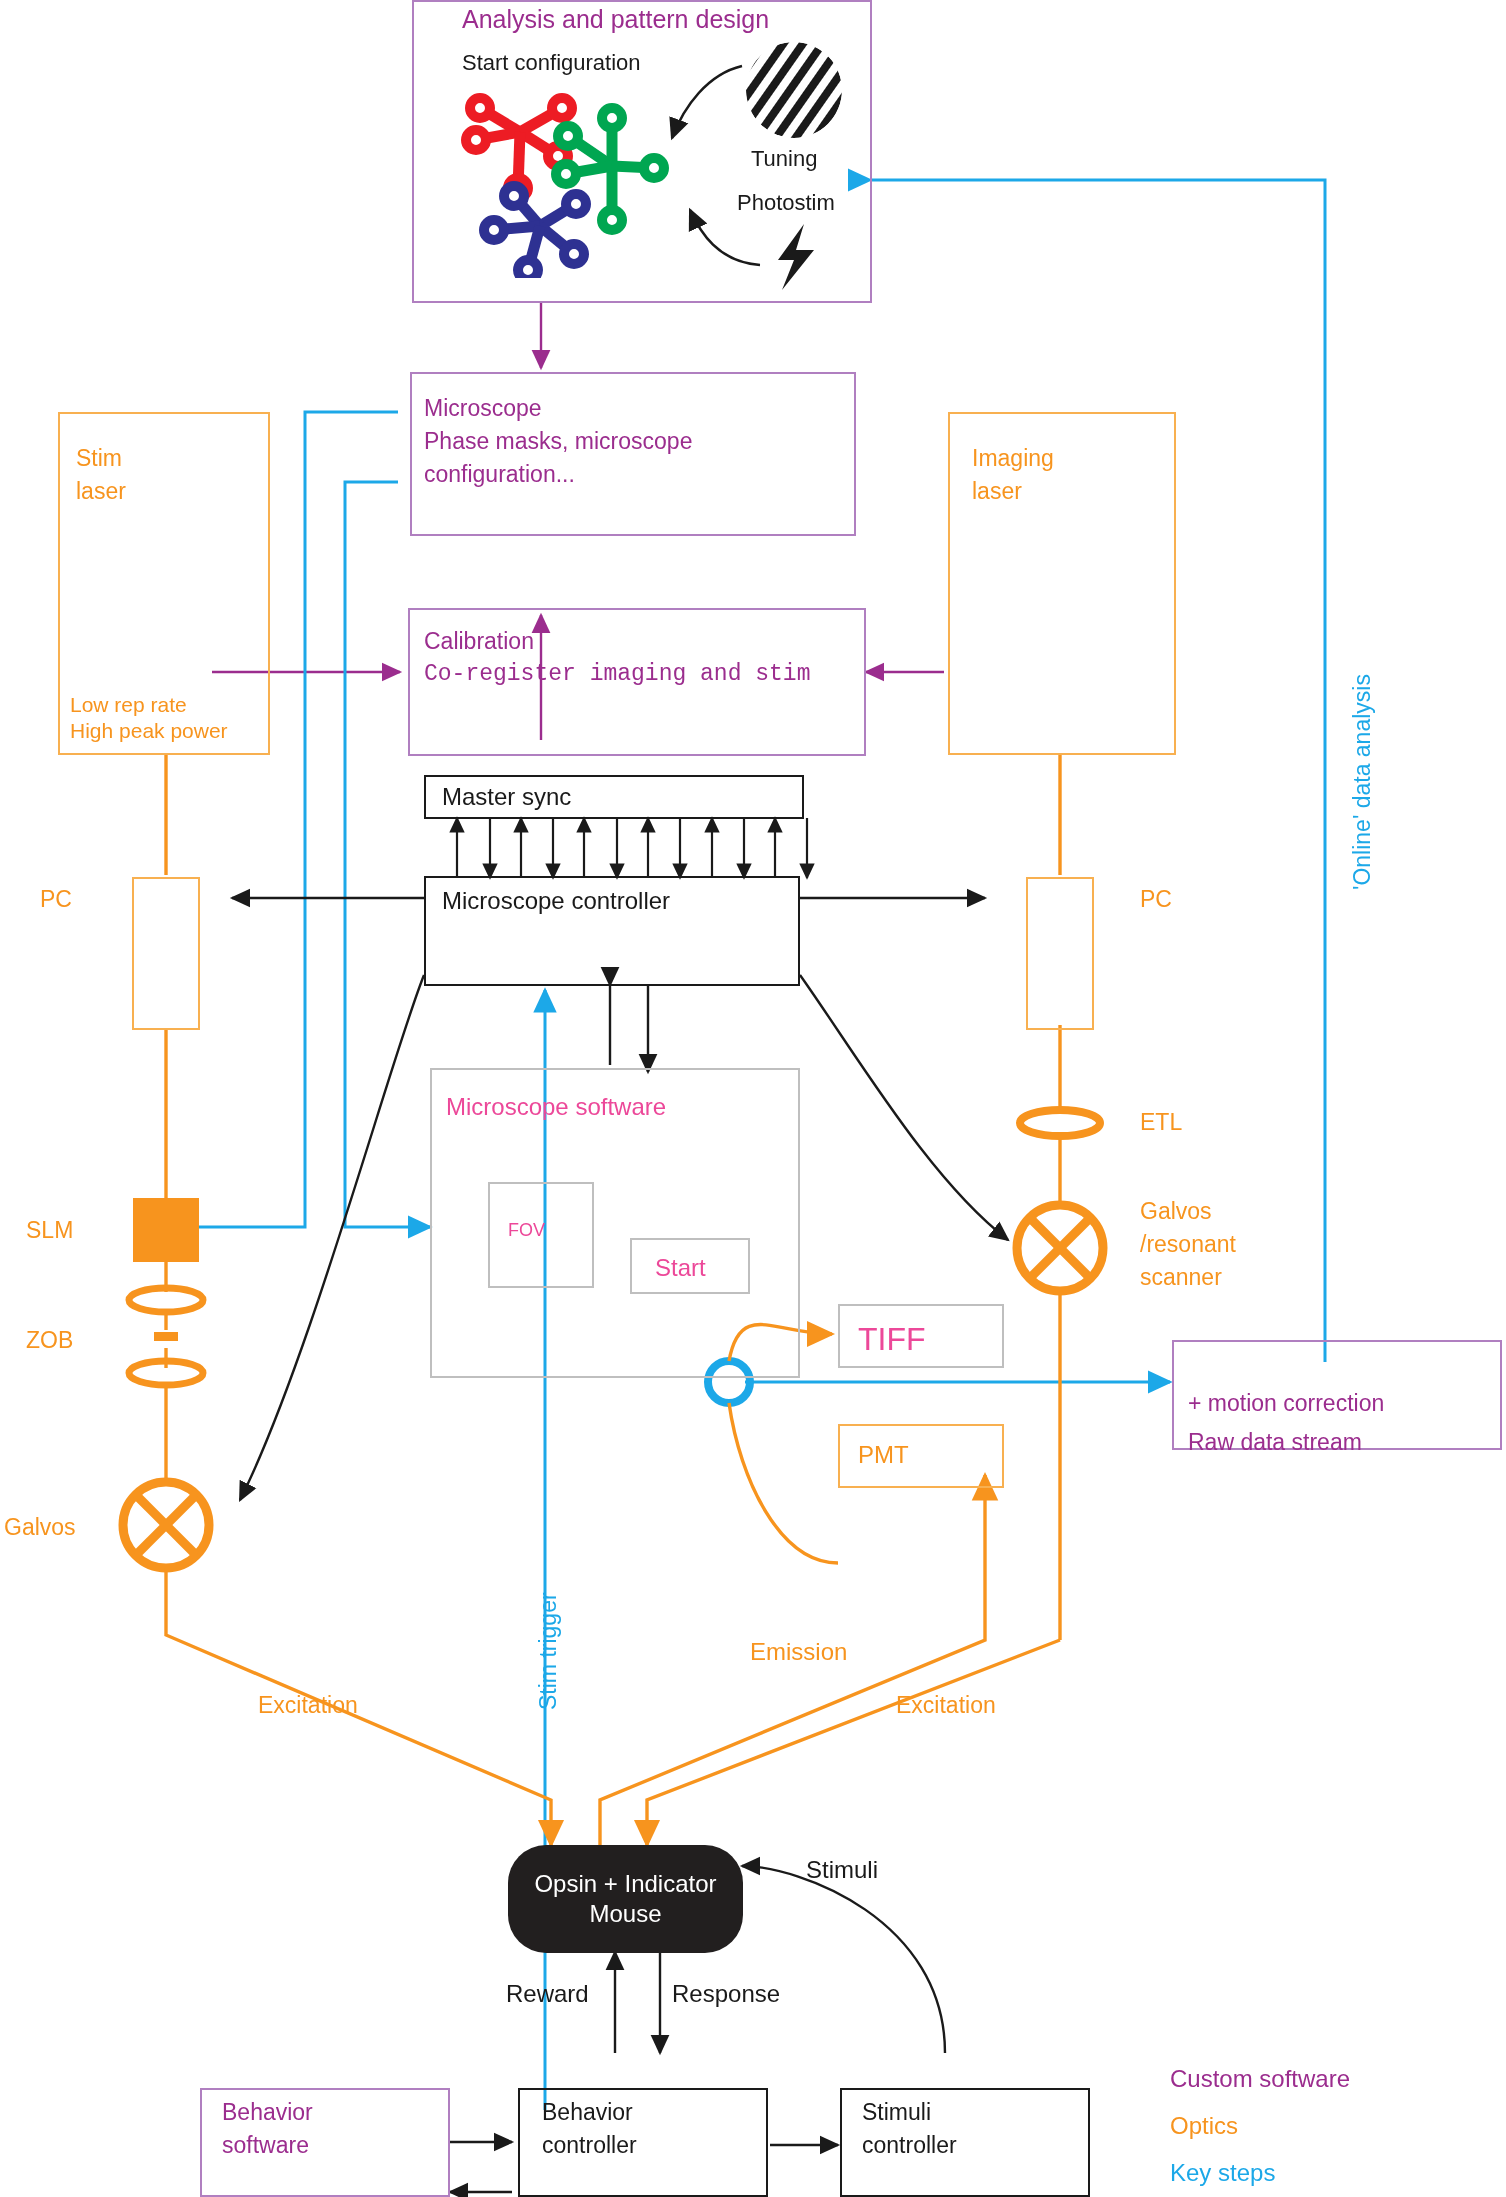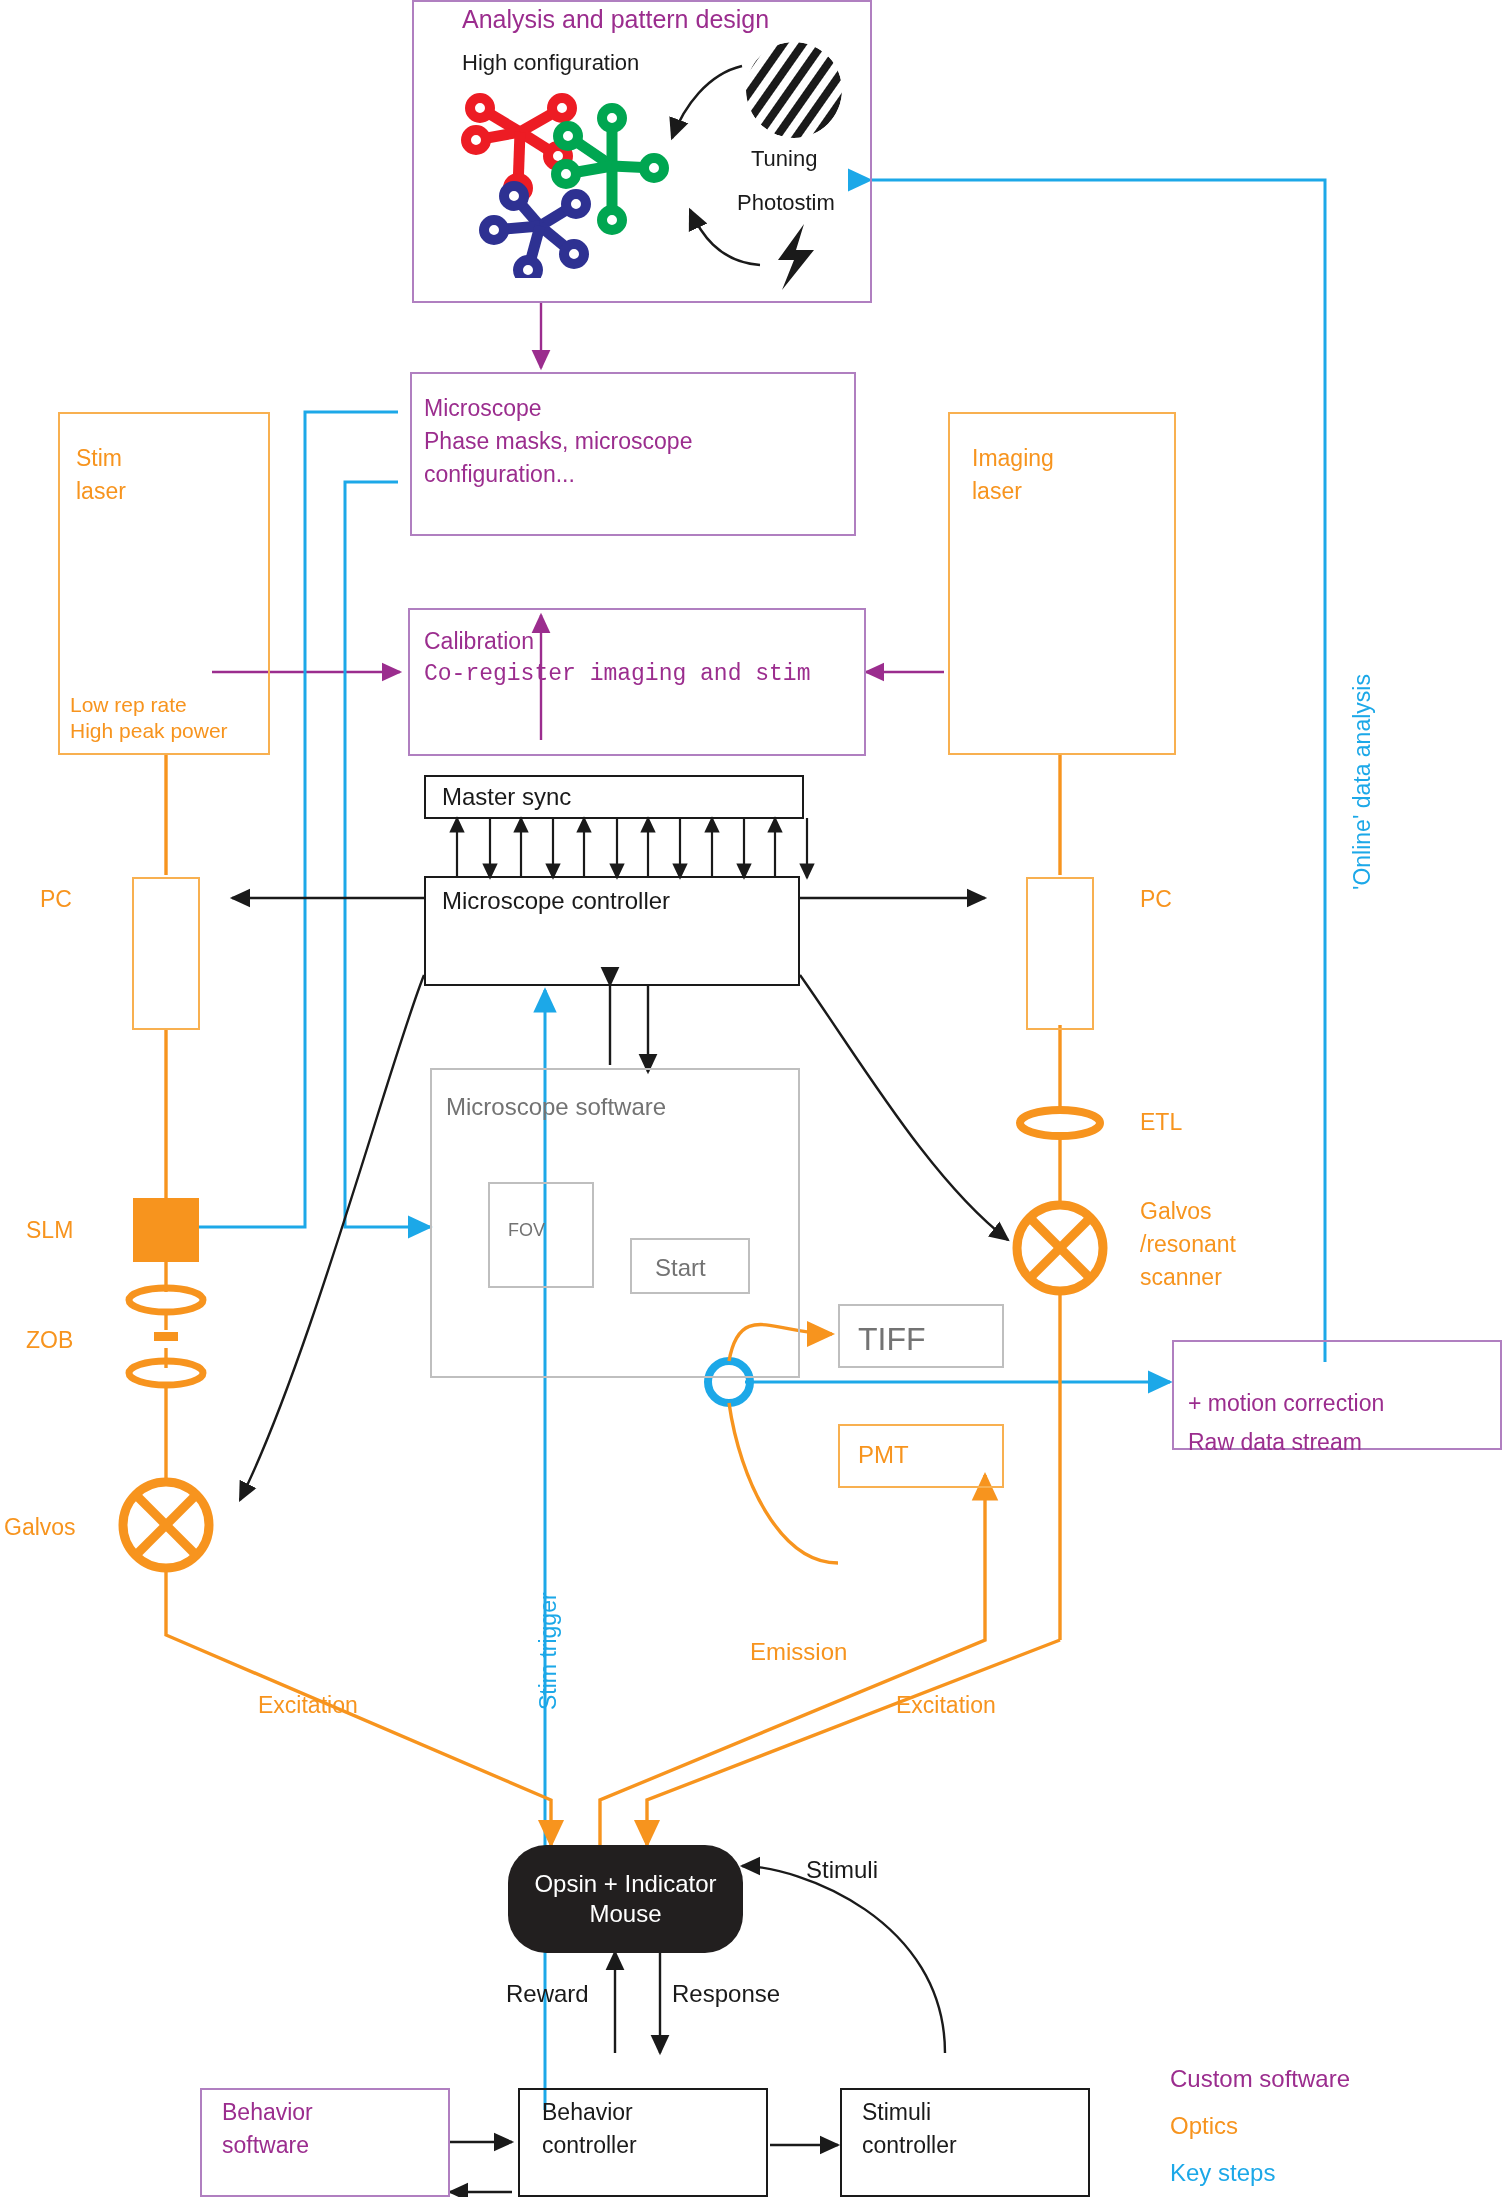--- a/index.html
+++ b/index.html
@@ -30,21 +30,21 @@
     white-space: pre;
     line-height: 1.22;
   }
   
   .c-purple { color: #9B2D8E; }
   .c-purple-b { border: 2px solid #B07FC0; }
   .c-orange { color: #F7941E; }
   .c-orange-b { border: 2px solid #F8B050; }
   .c-blue { color: #1CA8E8; }
   .c-black { color: #1A1A1A; }
-  .c-grey { color: #737373; }
+  .c-grey { color: #ec4899; }
   .c-grey-b { border: 2px solid #BFBFBF; }
   .c-black-b { border: 2px solid #1A1A1A; }
 
   .vert {
     transform-origin: 0 0;
     transform: rotate(-90deg);
   }
   .mouse-box {
     position: absolute;
     background: #221F1F;
@@ -179,21 +179,21 @@
     <line x1="512" y1="2192" x2="450" y2="2192" stroke="#1A1A1A" stroke-width="2.4" marker-end="url(#ah-black)"></line>
 
     <line x1="770" y1="2145" x2="838" y2="2145" stroke="#1A1A1A" stroke-width="2.4" marker-end="url(#ah-black)"></line>
 
     <path d="M742,66 C708,74 684,106 672,138" fill="none" stroke="#1A1A1A" stroke-width="2.6" marker-end="url(#ah-black)"></path>
     <path d="M760,265 C718,262 700,232 690,210" fill="none" stroke="#1A1A1A" stroke-width="2.6" marker-end="url(#ah-black)"></path>
   </svg>
 
   <div class="box c-purple-b" style="left:412px; top:0px; width:460px; height:303px;"></div>
   <div class="lbl c-purple" style="left:462px; top:4px; font-size:25px;">Analysis and pattern design</div>
-  <div class="lbl c-black" style="left:462px; top:50px; font-size:22px;">High configuration</div>
+  <div class="lbl c-black" style="left:462px; top:50px; font-size:22px;">Start configuration</div>
 
   <svg style="position:absolute; left:440px; top:78px; width:260px; height:200px;">
 
     <g stroke="#ED1C24" stroke-width="11" fill="none">
       <line x1="80" y1="54" x2="40" y2="30"></line>
         <line x1="80" y1="54" x2="122" y2="30"></line>
       <line x1="80" y1="54" x2="36" y2="62"></line>
         <line x1="80" y1="54" x2="118" y2="78"></line>
       <line x1="80" y1="54" x2="78" y2="110"></line>
     </g>

